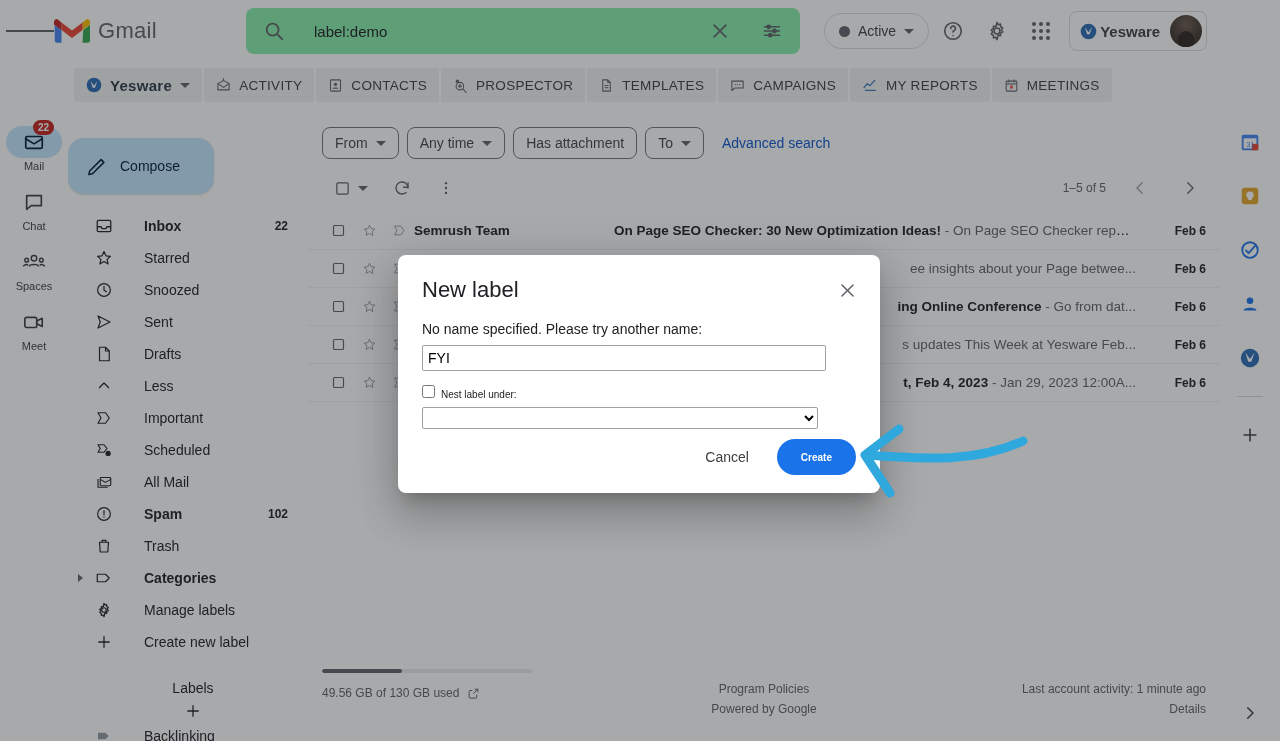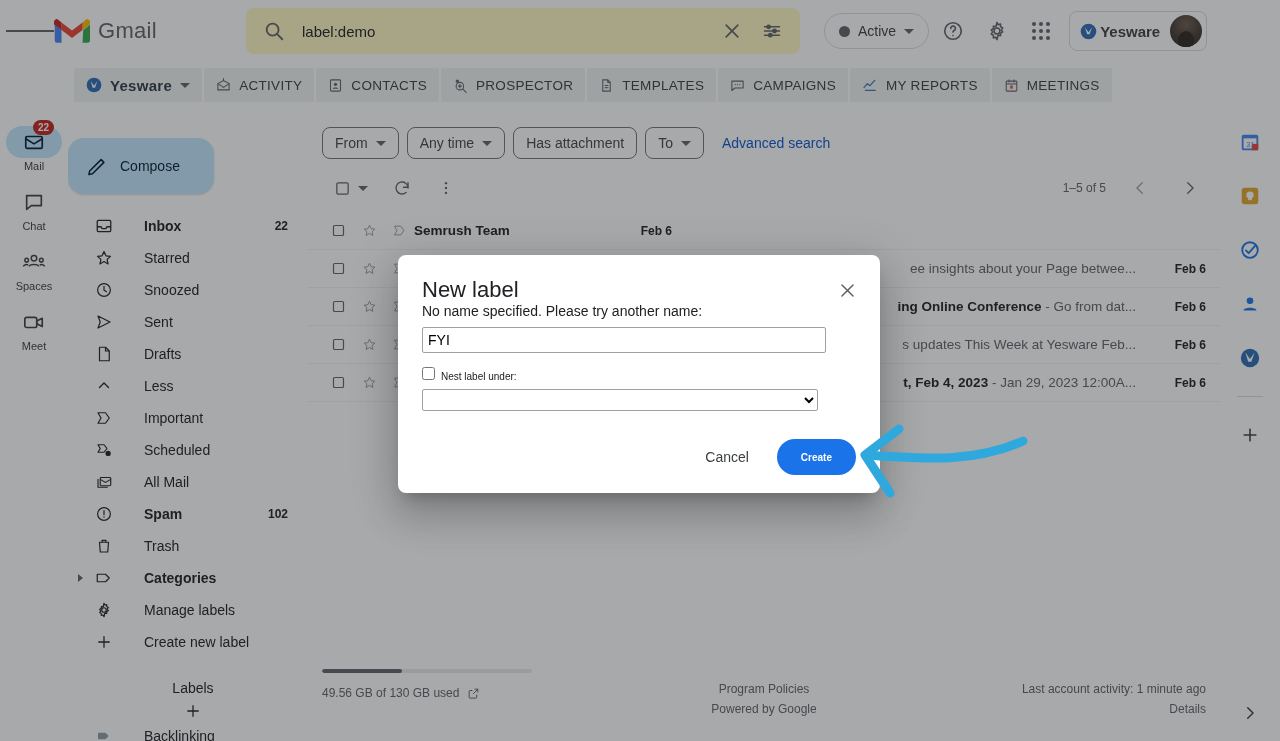--- a/index.html
+++ b/index.html
@@ -32,22 +32,22 @@
     border-radius: 50%; cursor: pointer;
   }
   .hamburger span { display:block; width:18px; height:2px; background:#5f6368; margin:2px 0; }
   .brand { display:flex; align-items:center; gap:8px; margin-left:0; width:170px; }
   .gmail-logo { width: 36px; height: 27px; }
   .brand-text { font-size: 22px; color: #5f6368; letter-spacing: .3px; }
 
   .search-wrap {
     margin-left: 22px;
     width: 554px; height: 46px;
-    background: #fef9c3; border-radius: 8px;
-    display: flex; align-items: center; padding: 0 8px;
+    background: #86efac; border-radius: 8px;
+    display: flex; align-items: center; padding: 0 8px; gap: 12px;
   }
   .search-icon-btn, .search-trail-btn {
     width: 40px; height: 40px; border-radius: 50%;
     display:flex; align-items:center; justify-content:center; cursor:pointer; flex: none;
   }
   .search-input {
     flex: 1; border: none; background: transparent; outline: none;
     font-size: 15px; color: #202124; padding: 0 8px;
     font-family: "Liberation Sans", sans-serif;
   }
@@ -189,21 +189,21 @@
   .modal{
     position:absolute; z-index:100;
     left:398px; top:255px; width:482px; height:238px;
     background:#fff; border-radius:8px;
     box-shadow:0 24px 38px 3px rgba(0,0,0,.14),0 9px 46px 8px rgba(0,0,0,.12),0 11px 15px -7px rgba(0,0,0,.2);
     padding:22px 24px 0 24px;
   }
   .modal-title{ font-size:22px; color:#202124; font-weight:normal; }
   .modal-close{ position:absolute; right:18px; top:20px; width:30px;height:30px;
       display:flex;align-items:center;justify-content:center;cursor:pointer; }
-  .modal-msg{ font-size:14px; color:#202124; }
+  .modal-msg{ font-size:14px; color:#202124; margin-top:18px; }
   .modal-input{
     margin-top:8px; width:404px; height:26px; border:1px solid #a0a0a0; border-radius:2px;
     padding:0 5px; font-size:14px; color:#000; outline:none;
     font-family:"Liberation Sans", sans-serif;
   }
   .nest-row{ display:flex; align-items:center; gap:6px; margin-top:11px; }
   .nest-row input{ width:13px;height:13px; margin:0; }
   .nest-row label{ font-size:10px; color:#202124;margin-top:7px; }
   .modal-select{
     margin-top:7px; width:396px; height:22px; border:1px solid #a0a0a0; border-radius:2px;
@@ -677,20 +677,23 @@
           <svg width="15" height="15" viewBox="0 0 24 24" fill="none" stroke="#9aa0a6" stroke-width="1.6">
               <path d="M12 3.5l2.6 5.6 6 .7-4.5 4.1 1.3 6-5.4-3.1-5.4 3.1 1.3-6L3.4 9.8l6-.7z" stroke-linejoin="round"></path>
             </svg>
           </span>
         <span class="imp">
           <svg width="15" height="15" viewBox="0 0 24 24" fill="none" stroke="#9aa0a6" stroke-width="1.6">
               <path d="M4 5h10l5 7-5 7H4l4-7z" stroke-linejoin="round"></path>
             </svg>
           </span>
         <span class="sender">Semrush Team</span>
+        <span class="subject">
+          <b>On Page SEO Checker: 30 New Optimization Ideas!</b><span> - </span><span>On Page SEO Checker report ...</span>
+        </span>
         <span class="date">Feb 6</span>
       </div>
 
       <div class="row">
         <span class="cb">
           <svg width="15" height="15" viewBox="0 0 24 24" fill="none" stroke="#5f6368" stroke-width="1.9">
               <rect x="4" y="4" width="16" height="16" rx="2"></rect>
             </svg>
           </span>
         <span class="st">

